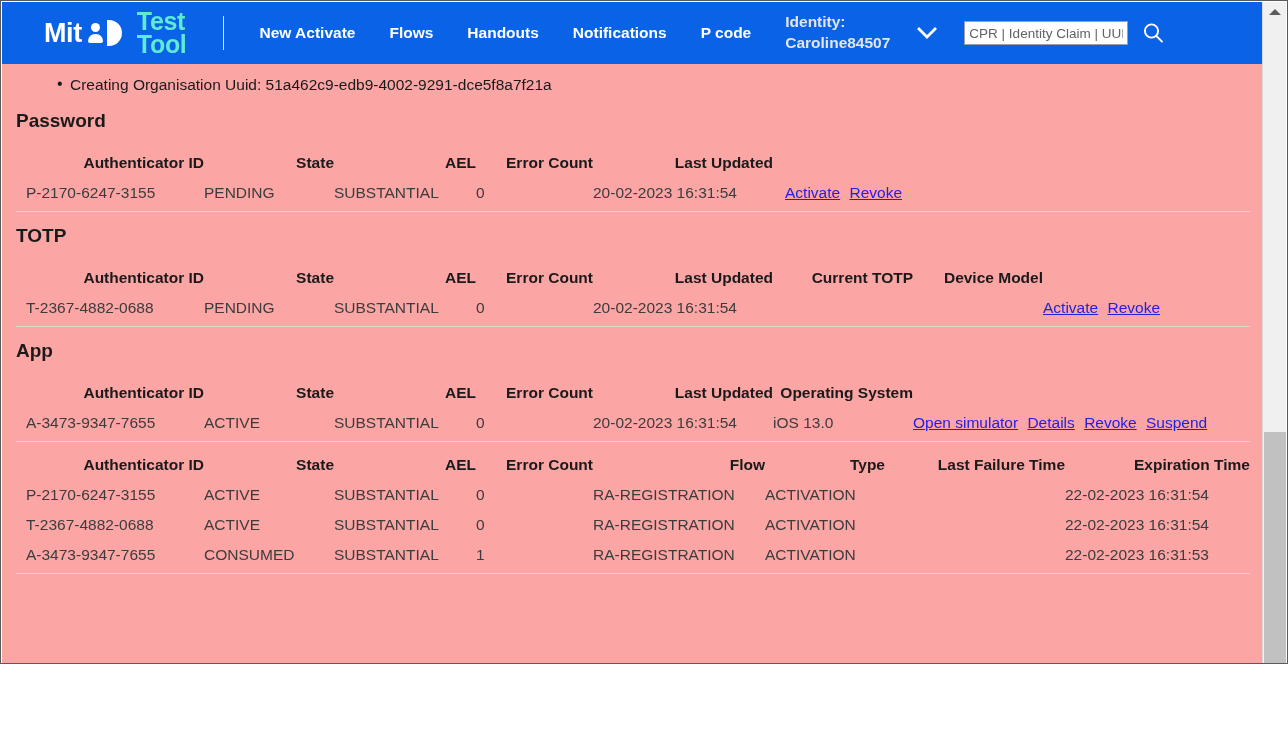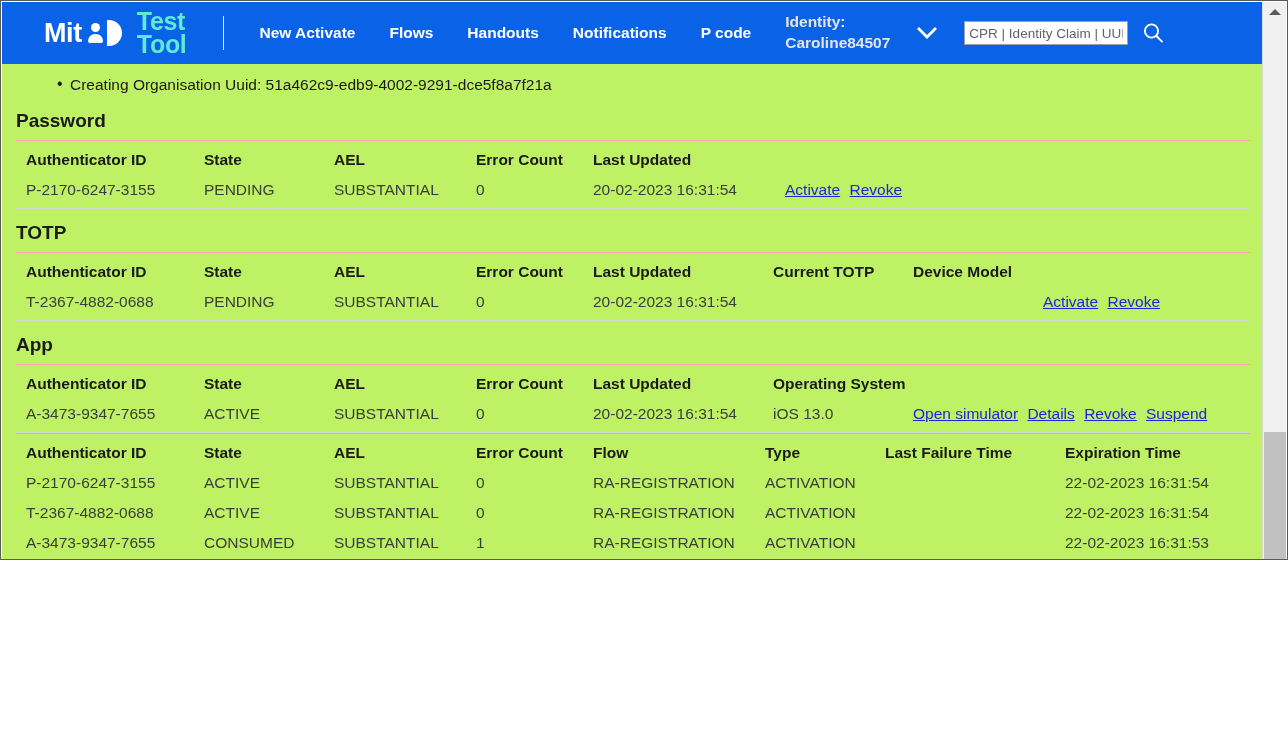--- a/index.html
+++ b/index.html
@@ -13,21 +13,21 @@
     overflow: hidden;
     font-family: "Liberation Sans", sans-serif;
     color: #1a1a1a;
   }
 
   
   #page-frame {
     position: absolute;
     left: 0; top: 0;
     width: 1288px;
-    height: 560px;
+    height: 664px;
     box-sizing: border-box;
     border: 1px solid #5a5a5a;
     background: #ffffff;
     overflow: hidden;
   }
 
   
   #topbar {
     position: absolute;
     left: 1px; top: 1px;
@@ -162,21 +162,21 @@
   }
 
   
   #content {
     position: absolute;
     left: 1px;
     top: 63px;
     width: 1262px;
     height: 678px;
     box-sizing: border-box;
-    background: #bef264;
+    background: #fca5a5;
     overflow: hidden;
     padding: 0;
   }
 
   .breadcrumb-list {
     margin: 0;
     padding: 11px 0 0 0;
     list-style: none;
   }
   .breadcrumb-list li {
@@ -207,25 +207,25 @@
   }
   .section-title.tight { padding-top: 13px; }
 
   table.data-table {
     width: 100%;
     border-collapse: collapse;
     table-layout: fixed;
     font-size: 15.5px;
   }
   table.data-table th {
-    text-align: left;
+    text-align: right;
     font-weight: bold;
     color: #1a1a1a;
     padding: 10px 0 8px 0;
-    border-top: 1px solid #fca5a5;
+    border-top: 4px solid #fca5a5;
     white-space: nowrap;
     vertical-align: top;
   }
   table.data-table td {
     text-align: left;
     color: #3c3c3c;
     padding: 4px 0 8px 0;
     white-space: nowrap;
     vertical-align: top;
   }

